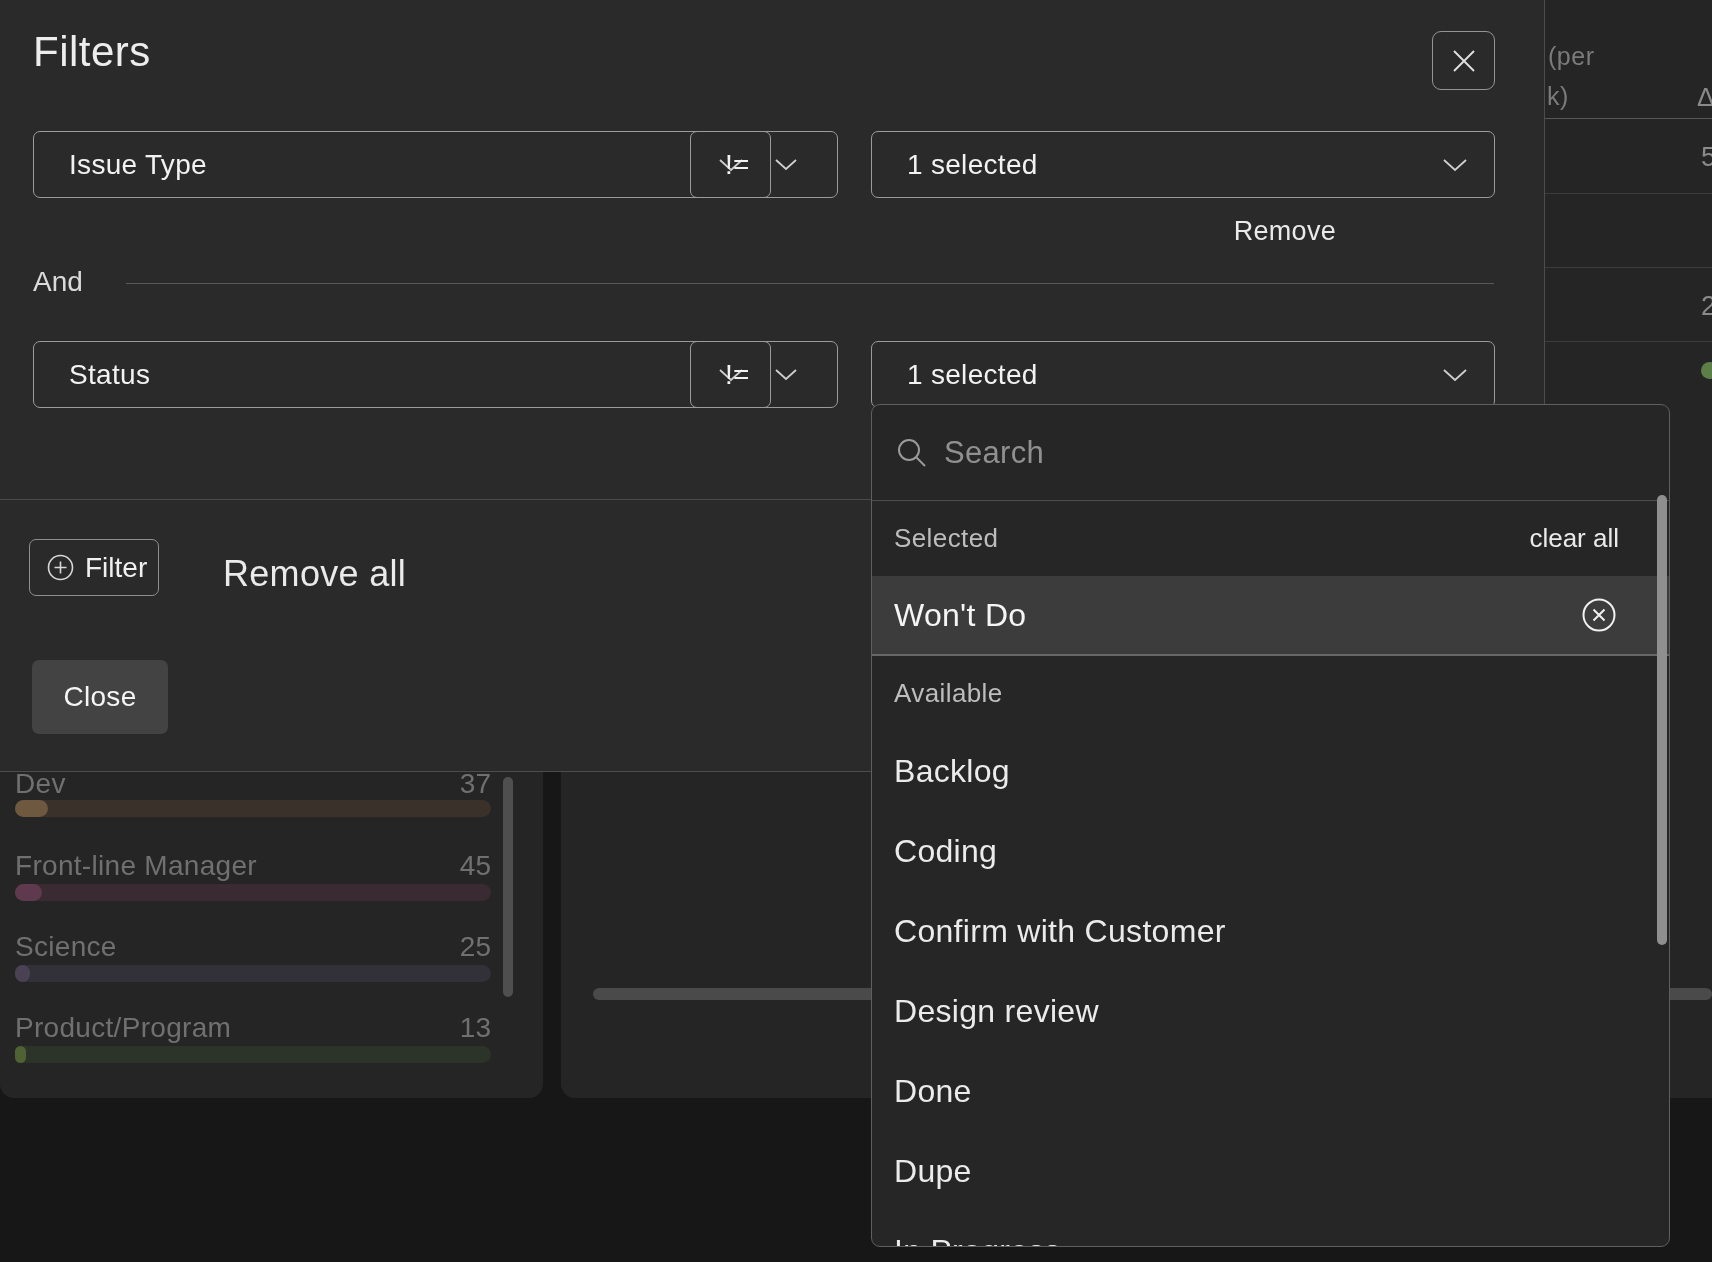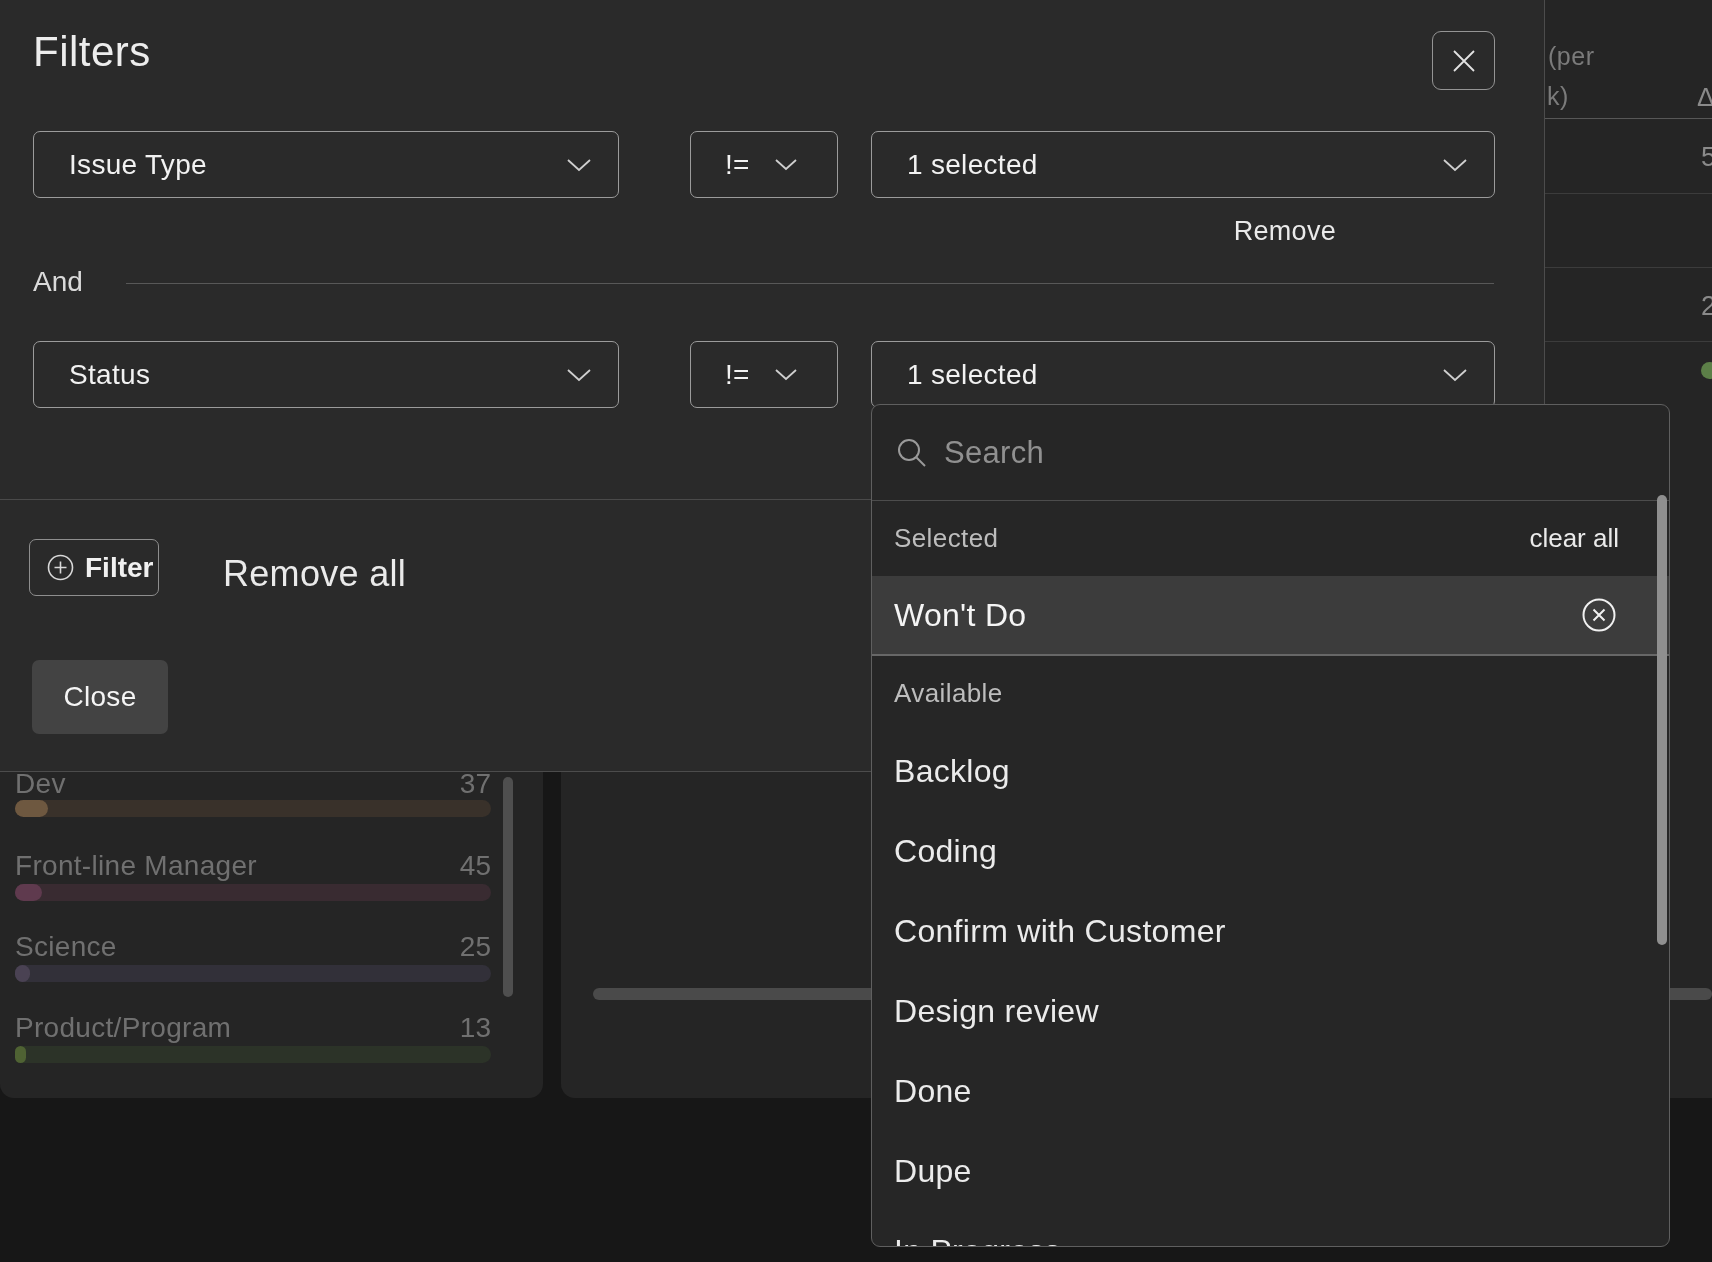--- a/index.html
+++ b/index.html
@@ -40,33 +40,33 @@
     border-radius:9px; display:flex; align-items:center; justify-content:center; cursor:pointer; background:transparent;
   }
   .select {
     position:absolute; height:67px; border:1px solid #9b9b9b; border-radius:7px;
     display:flex; align-items:center; padding:0 26px 0 35px; cursor:pointer; background:transparent;
   }
   .select .lbl { font-size:28px; font-weight:300; color:#f2f2f2; letter-spacing:.3px; flex:1; }
   .select.op { padding:0 24px 0 34px; }
   .select.op .lbl { flex:none; margin-right:24px; }
   .row1 { top:131px; } .row2 { top:341px; }
-  .sel-field { left:33px;  width:586px; }
+  .sel-field { left:33px;  width:738px; }
   .sel-op    { left:690px; width:148px; }
   .sel-val   { left:871px; width:624px; }
   .link { position:absolute; font-size:27px; font-weight:400; color:#eaeaea; letter-spacing:.3px; cursor:pointer; }
   #remove-link { top:216px; right:208px; }
   #and-label { left:33px; top:266px; font-size:28px; font-weight:300; color:#dadada; }
   #and-line  { left:126px; top:283px; width:1368px; height:1px; background:#585858; }
   #modal-divider { left:0; top:499px; width:1545px; height:1px; background:#4a4a4a; }
   #filter-btn {
     left:29px; top:539px; width:130px; height:57px; border:1px solid #8e8e8e; border-radius:7px;
     display:flex; align-items:center; gap:11px; padding-left:17px; cursor:pointer; background:transparent;
   }
-  #filter-btn .lbl { font-size:28px; font-weight:700; color:#f0f0f0; }
+  #filter-btn .lbl { font-size:28px; font-weight:400; color:#f0f0f0; }
   #remove-all-link { left:223px; top:553px; font-size:36px; }
   #close-btn {
     left:32px; top:660px; width:136px; height:74px; background:#434343; border:none; border-radius:7px;
     display:flex; align-items:center; justify-content:center; cursor:pointer;
   }
   #close-btn .lbl { font-size:28px; font-weight:300; color:#f5f5f5; letter-spacing:.3px; }
 
   
   #dropdown {
     left:871px; top:404px; width:799px; height:843px; background:#262626;

